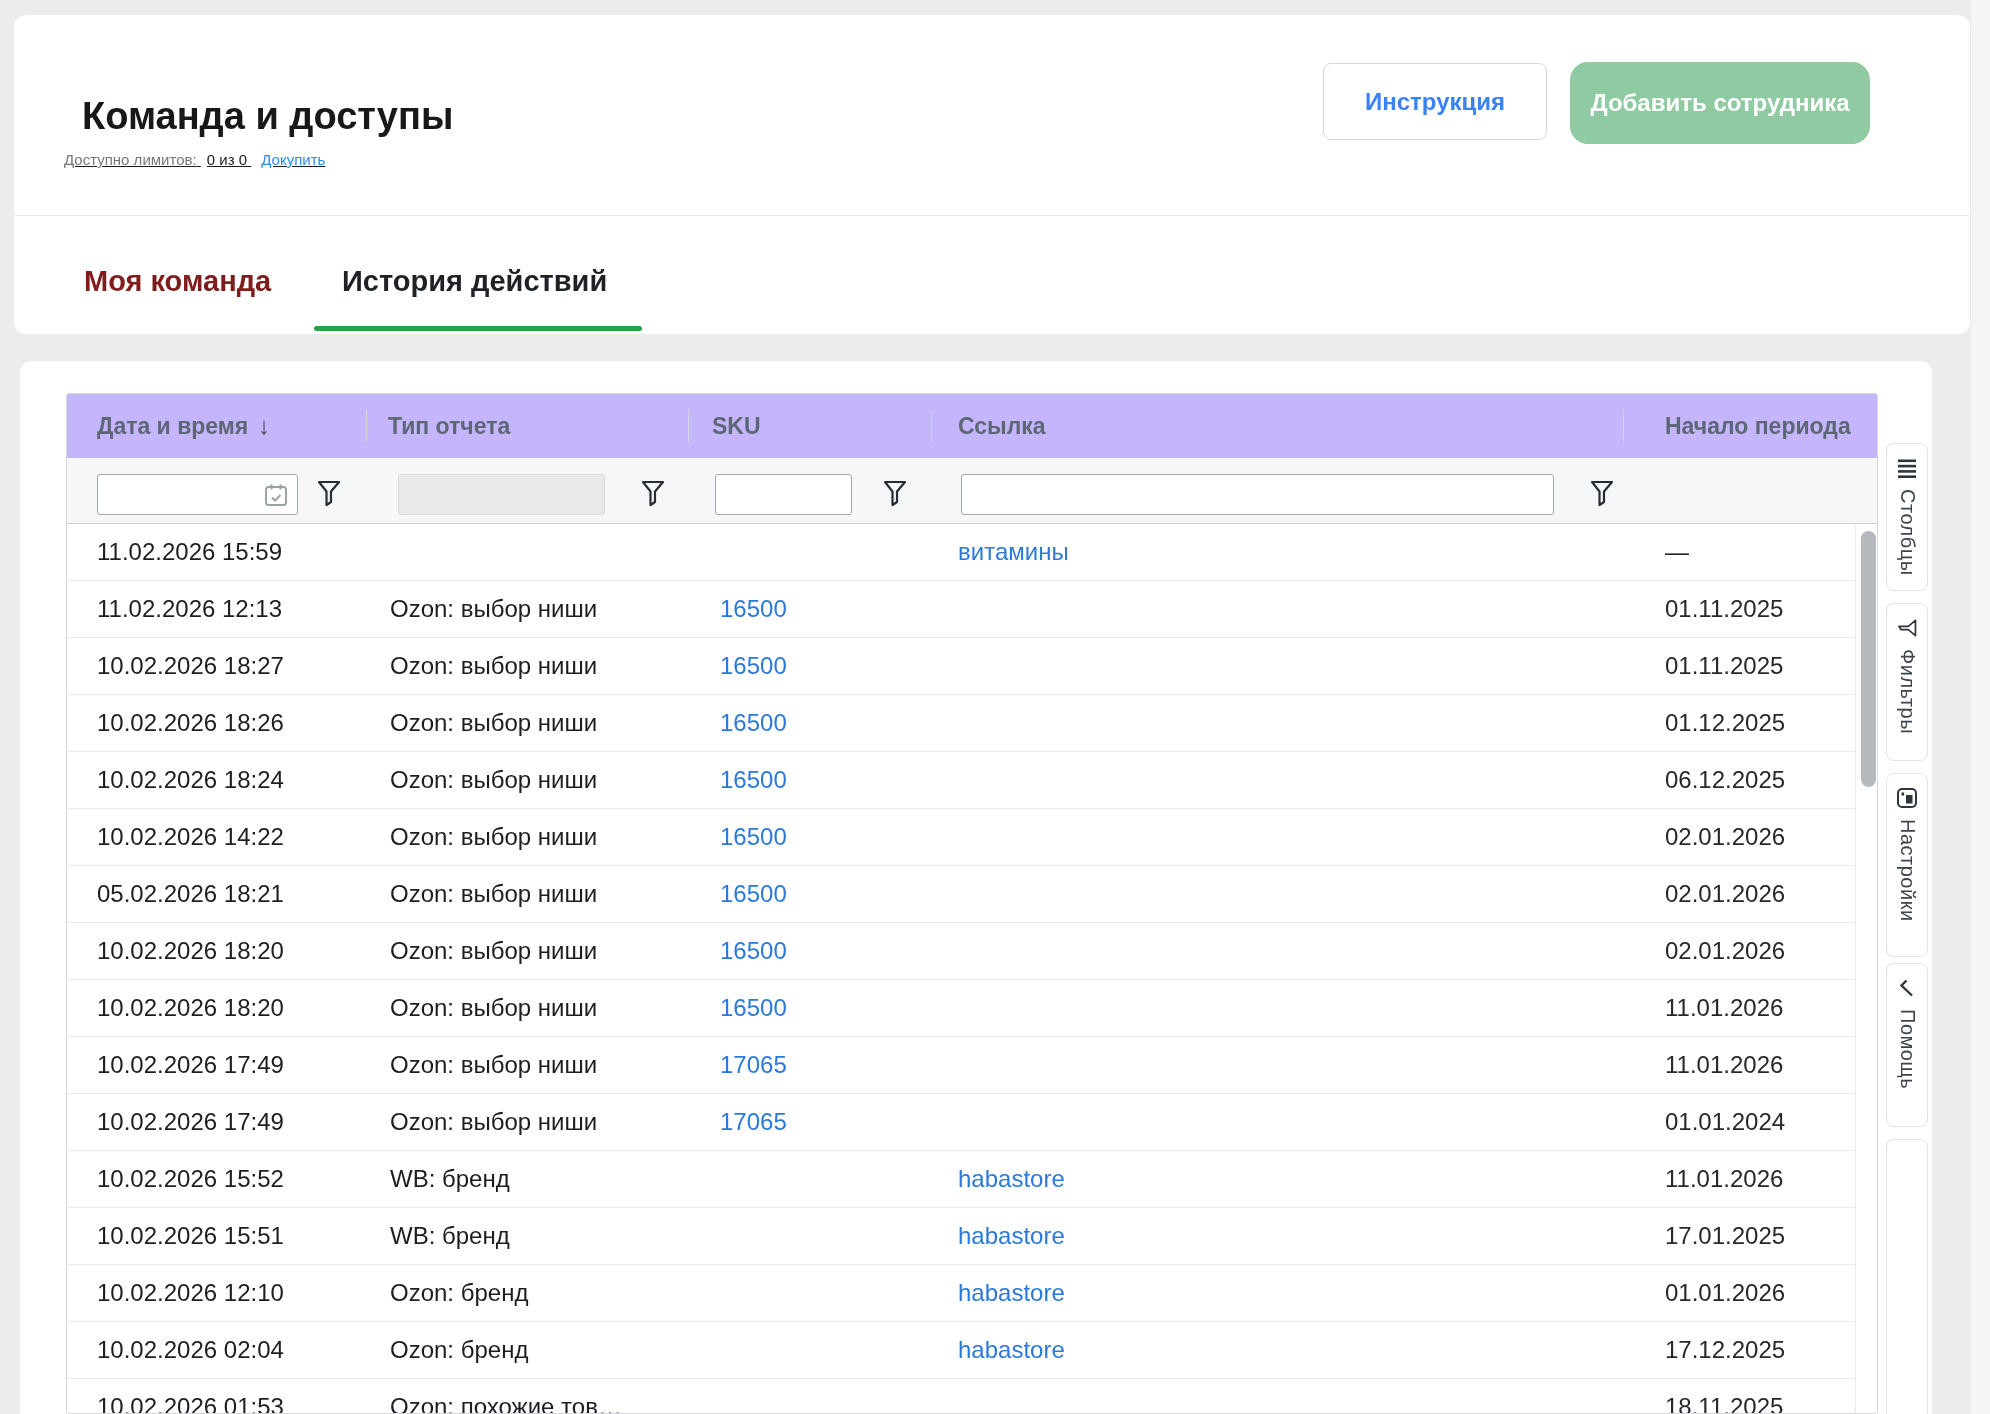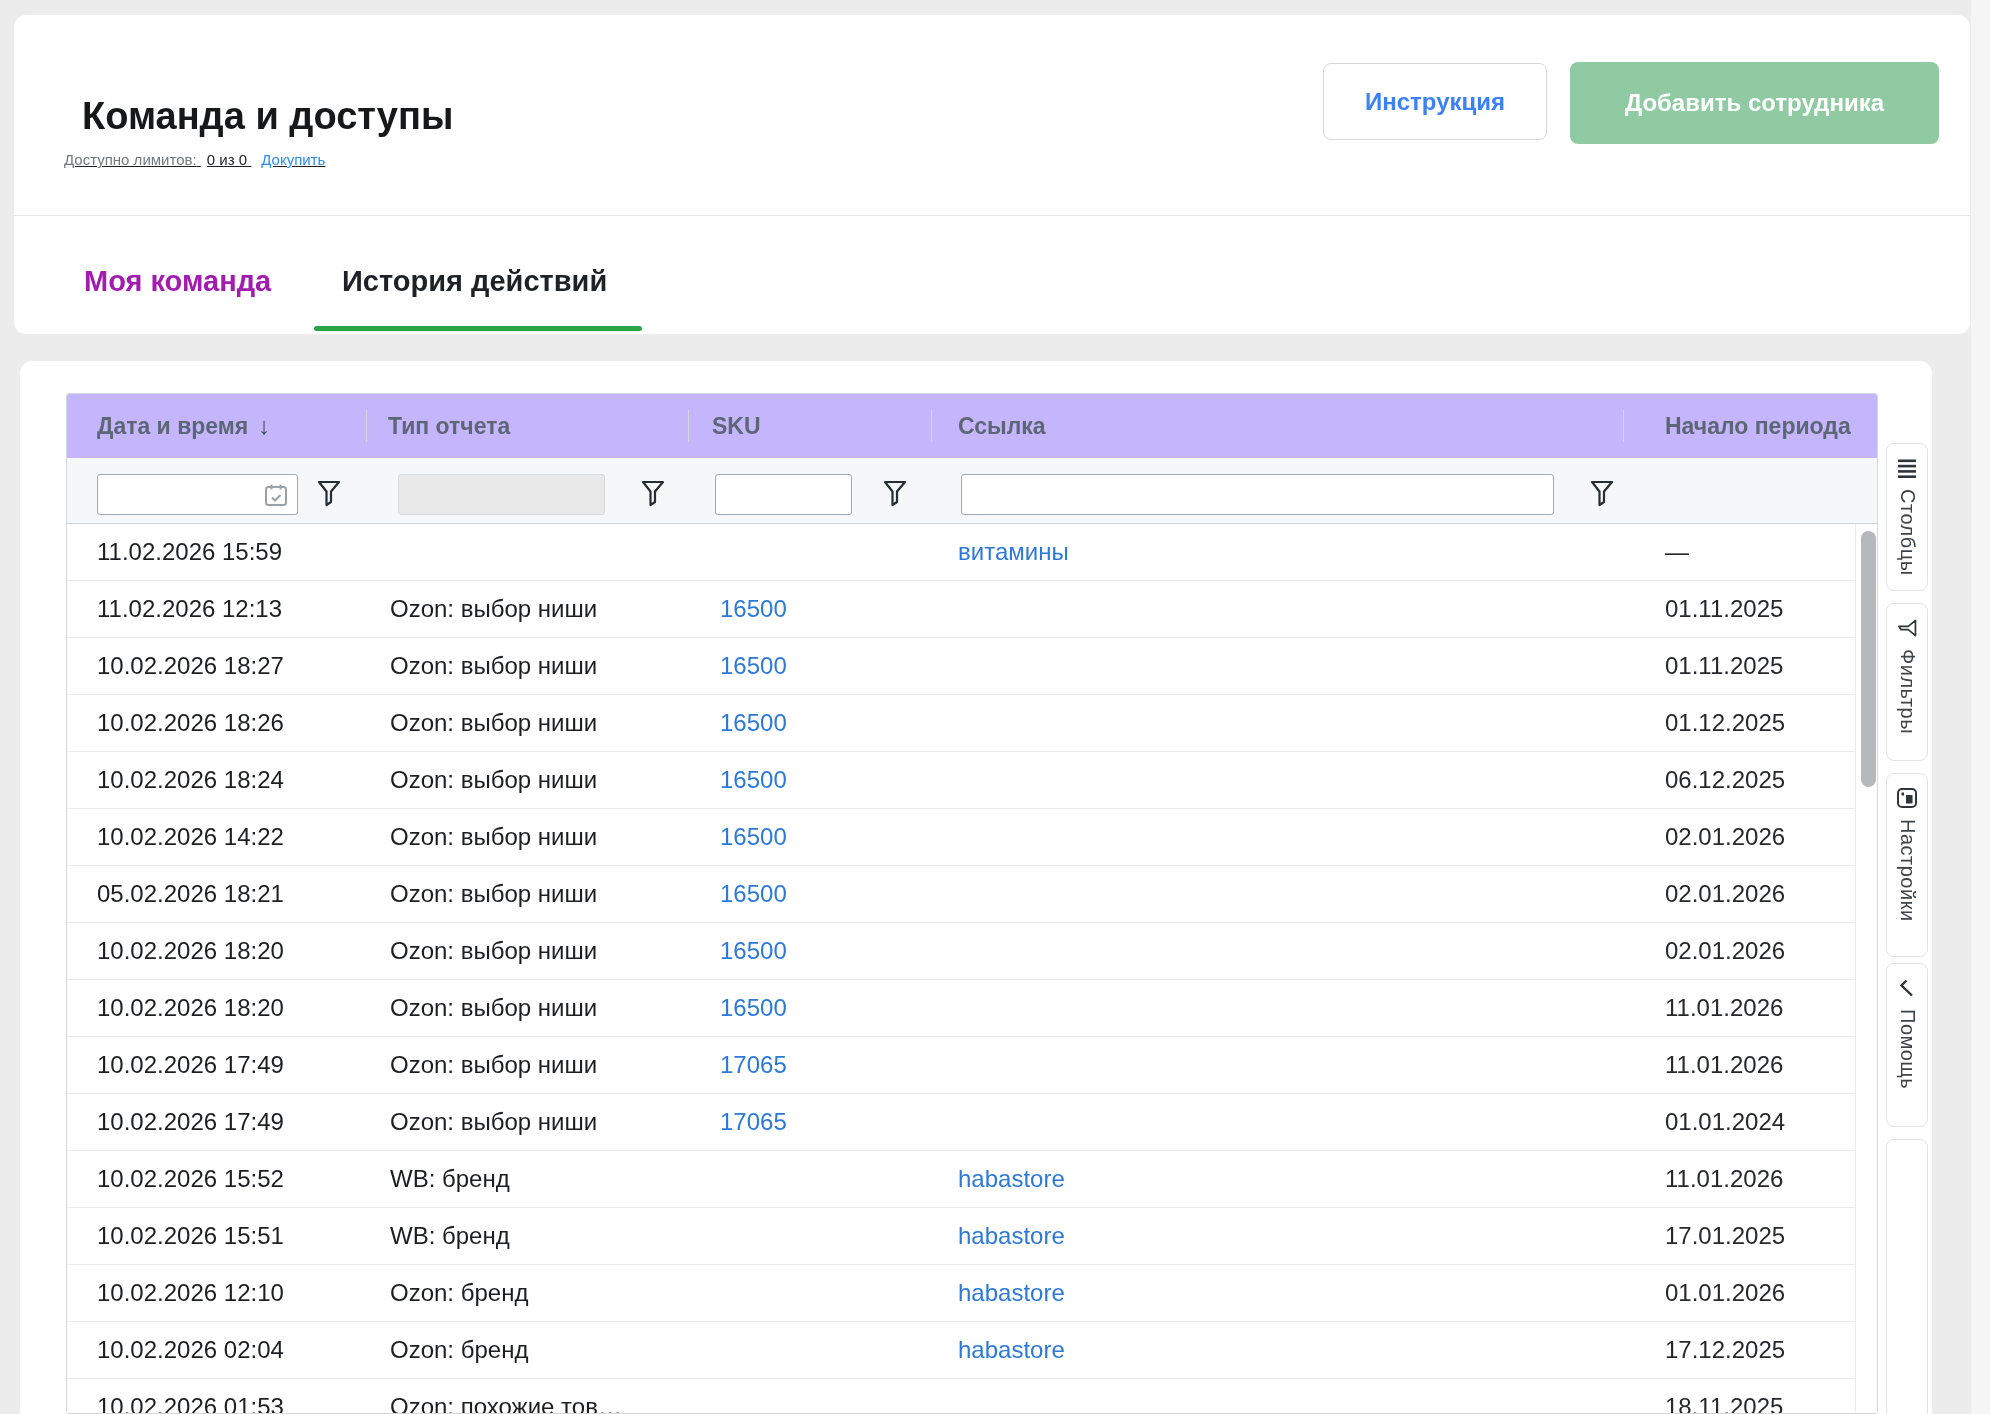--- a/index.html
+++ b/index.html
@@ -10,25 +10,25 @@
   
   .header-card{left:14px;top:15px;width:1956px;height:319px;}
   .page-title{position:absolute;left:50px;top:62px;font-size:38px;font-weight:700;color:#17181a;margin:18px;}
   .subtitle{position:absolute;left:50px;top:136px;font-size:15px;text-decoration:underline;}
   .subtitle .lbl{color:#74787d;}
   .subtitle .val{color:#202225;font-weight:500;margin-left:6px;}
   .subtitle .buy{color:var(--buy);margin-left:10px;cursor:pointer;text-decoration:none;}
   .btn{position:absolute;box-sizing:border-box;font-family:inherit;font-size:24px;font-weight:700;cursor:pointer;}
   .btn-instruction{left:1309px;top:48px;width:224px;height:77px;background:#fff;border:1px solid #d7d7d7;
                    border-radius:8px;color:#3b82f6;}
-  .btn-add{left:1556px;top:47px;width:369px;height:82px;background:var(--green-btn);border:none;
-           border-radius:8px;color:#fff;}
+  .btn-add{left:1556px;top:47px;width:300px;height:82px;background:var(--green-btn);border:none;
+           border-radius:18px;color:#fff;}
   .header-divider{position:absolute;left:0;top:200px;width:100%;height:1px;background:#e7e7e7;}
   .tab{position:absolute;top:250px;font-size:29px;cursor:pointer;background:none;border:none;padding:0;font-family:inherit;}
-  .tab-inactive{left:70px;color:#a21caf;font-weight:600;}
+  .tab-inactive{left:70px;color:#7f1d1d;font-weight:600;}
   .tab-active{left:328px;color:#1e2126;font-weight:700;}
   .tab-underline{position:absolute;left:300px;top:311px;width:328px;height:5px;background:var(--green);border-radius:3px;}
 
   
   .table-card{left:20px;top:361px;width:1912px;height:1100px;border-radius:12px 12px 0 0;}
   .grid{position:absolute;left:46px;top:32px;width:1812px;height:1021px;border:1px solid #d2d8de;
         border-radius:3px;box-sizing:border-box;background:#fff;overflow:hidden;}
   .grid-head{position:absolute;left:0;top:0;width:1810px;height:64px;background:#c4b5fd;border-bottom:1px solid #e2e6ea;font-weight:bold;}
   .grid-filter{position:absolute;left:0;top:64px;width:1810px;height:66px;background:#f6f7f9;border-bottom:1px solid #ccd2d8;box-sizing:border-box;}
   .hcell{position:absolute;top:0;height:64px;line-height:64px;font-size:23px;color:#5c6674;cursor:pointer;}

